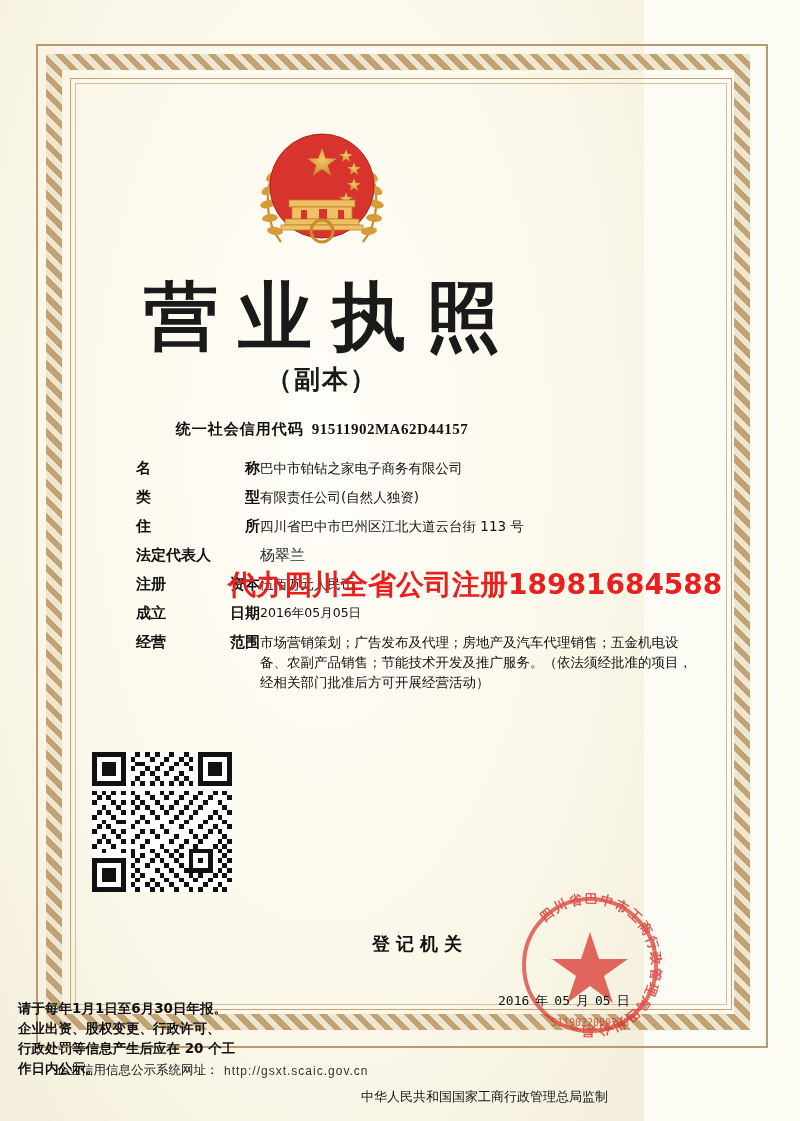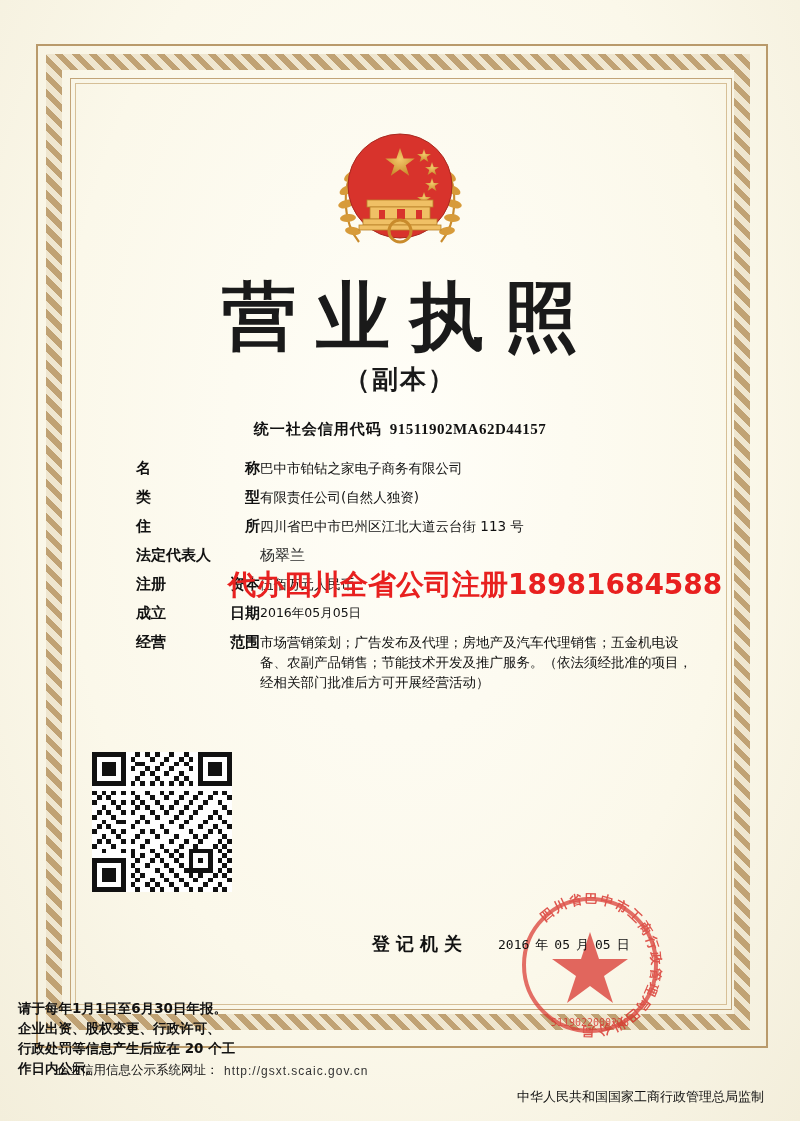--- a/index.html
+++ b/index.html
@@ -10,21 +10,21 @@
     width: 800px;
     height: 1121px;
     background: #fdfcf4;
     font-family: "Liberation Sans", sans-serif;
     overflow: hidden;
     position: relative;
   }
   .page {
     position: absolute;
     left: 0; top: 0;
-    width: 800px;
+    width: 644px;
     height: 1121px;
     background: radial-gradient(ellipse at 50% 40%, #fffef8 0%, #fbf8ea 60%, #f3eedb 100%);
   }
   
   .frame-outer {
     position: absolute;
     left: 36px; top: 44px;
     width: 728px; height: 1000px;
     border: 2px solid #b99a6b;
   }
@@ -173,21 +173,21 @@
     top: 932px;
     font-family: "DejaVu Sans", sans-serif;
     font-size: 18px;
     font-weight: bold;
     letter-spacing: 6px;
     color: #111;
   }
   .issue-date {
     position: absolute;
     left: 498px;
-    top: 936px;
+    top: 992px;
     width: 200px;
     font-family: "DejaVu Sans", sans-serif;
     font-size: 13px;
     color: #111;
     display: flex;
     gap: 6px;
     align-items: baseline;
   }
   .issue-date .num { font-family: "DejaVu Sans Mono", monospace; }
 

